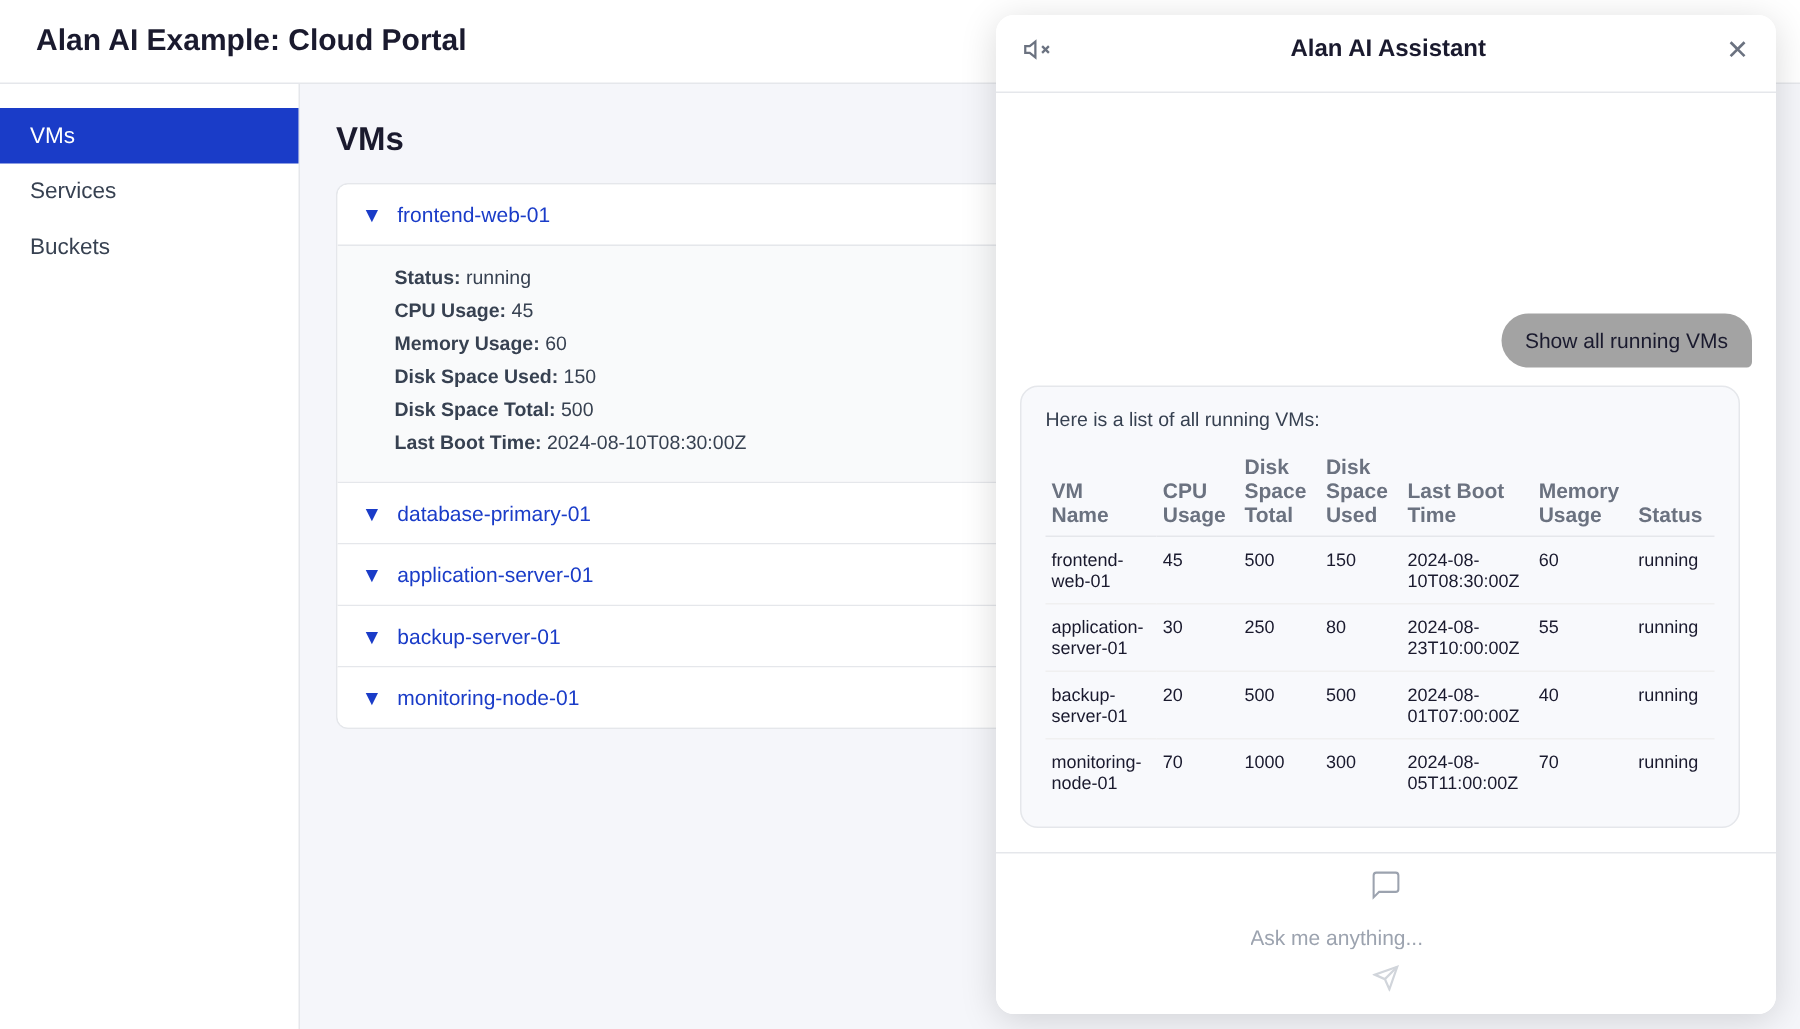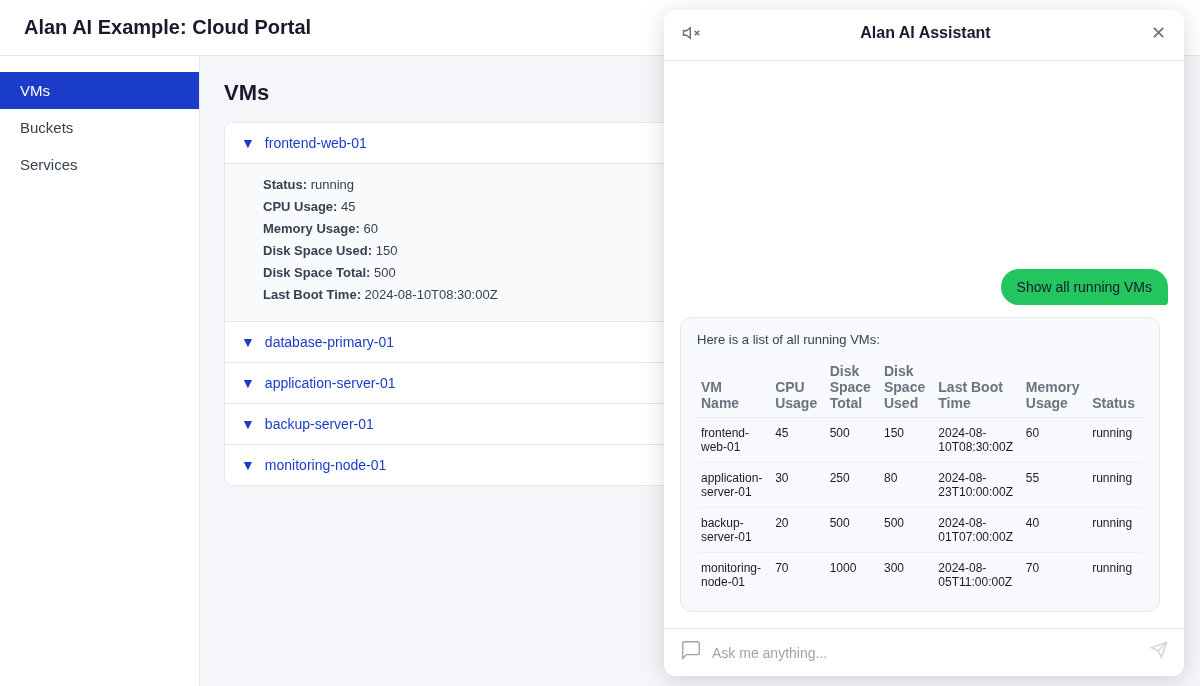--- a/index.html
+++ b/index.html
@@ -151,21 +151,21 @@
       padding: 16px;
       overflow-y: auto;
       display: flex;
       flex-direction: column;
       gap: 12px;
     }
 
     
     .user-bubble {
       align-self: flex-end;
-      background: #22c55e;
+      background: #a3a3a3;
       color: #1a1a2e;
       padding: 10px 16px;
       border-radius: 20px 20px 4px 20px;
       font-size: 14px;
       max-width: 280px;
     }
 
     
     .bot-message {
       align-self: flex-start;
@@ -208,20 +208,21 @@
     .vm-table tr:last-child td { border-bottom: none; }
 
     
     .ai-input-area {
       padding: 10px 16px;
       border-top: 1px solid #e5e7eb;
       display: flex;
       align-items: center;
       gap: 10px;
       background: #fff;
+      flex-direction: column;
     }
     .ai-input-icon {
       color: #9ca3af;
       font-size: 20px;
     }
     .ai-input {
       flex: 1;
       border: none;
       outline: none;
       font-size: 14px;
@@ -242,22 +243,22 @@
 <body>
 
 <div class="header">
   <span>Alan AI Example: Cloud Portal</span>
 </div>
 
 <div class="main-layout">
 
   <div class="sidebar">
     <div class="sidebar-item active">VMs</div>
+    <div class="sidebar-item">Services</div>
     <div class="sidebar-item">Buckets</div>
-    <div class="sidebar-item">Services</div>
   </div>
 
   <div class="content">
     <div class="content-title">VMs</div>
 
     <div class="vm-list">
 
       <div class="vm-row">
         <div class="vm-header-row">
           <span class="vm-chevron">▼</span>

